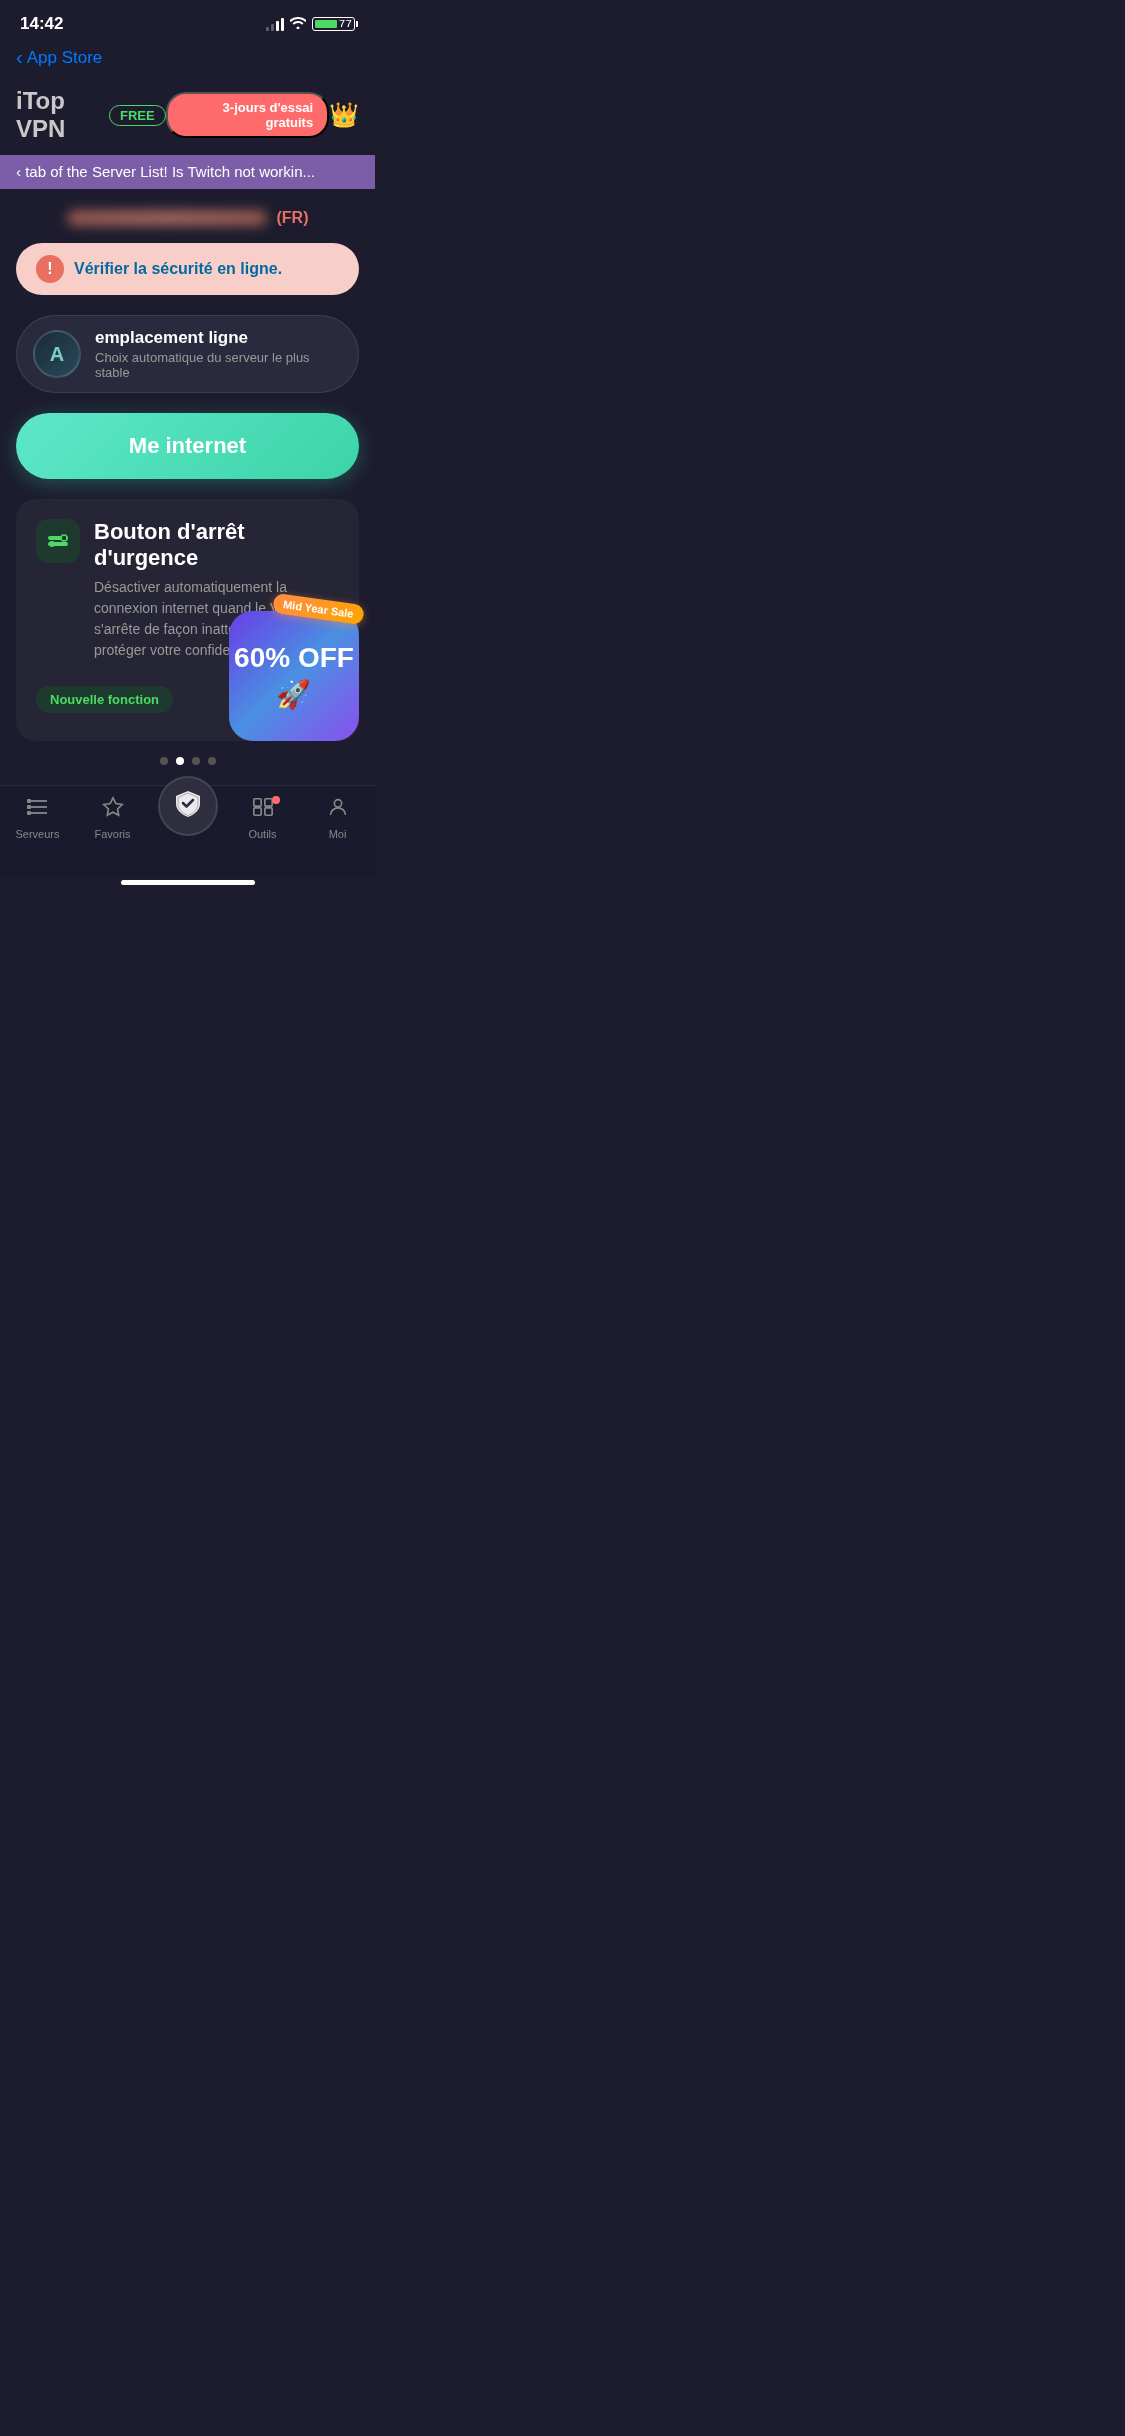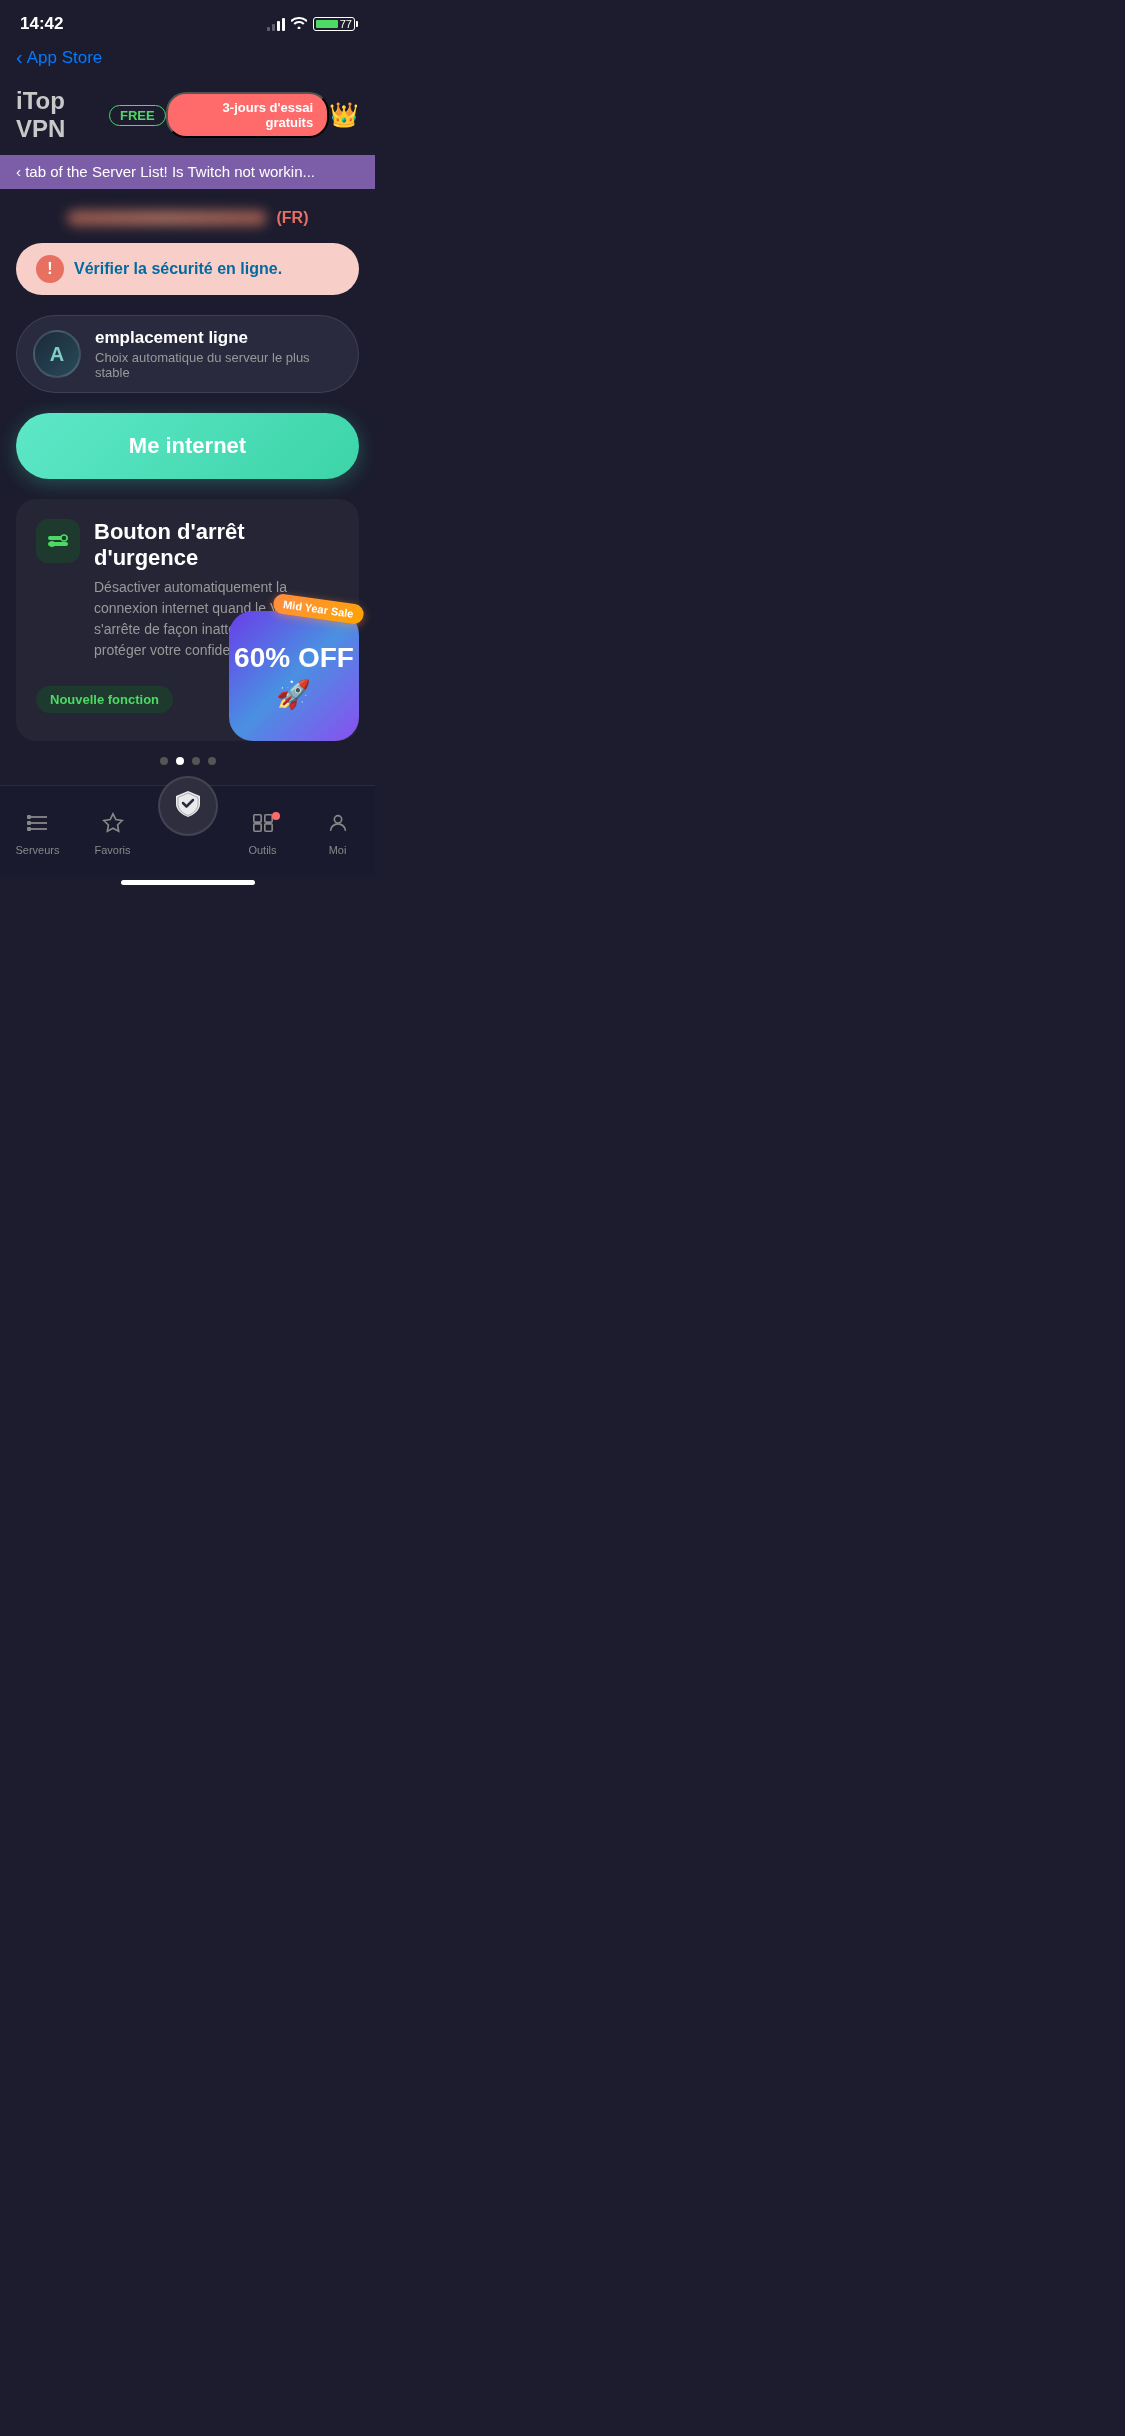--- a/index.html
+++ b/index.html
@@ -71,20 +71,21 @@
       border-radius: 0 1px 1px 0;
       position: absolute;
       right: -4px;
       top: 50%;
       transform: translateY(-50%);
     }
     .battery-text {
       font-size: 11px;
       color: #fff;
       margin-left: 2px;
+      font-family: Liberation Mono, monospace;
     }
 
     
     .nav-bar {
       display: flex;
       align-items: center;
       padding: 4px 16px 10px 16px;
       background: #1c1c2e;
     }
     .back-btn {
@@ -400,21 +401,20 @@
       border-radius: 50%;
       background: #555;
     }
     .dot.active {
       background: #fff;
     }
 
     
     .bottom-nav {
       display: flex;
-      align-items: flex-end;
       justify-content: space-around;
       padding: 10px 0 20px 0;
       background: #1a1a2e;
       border-top: 1px solid rgba(255,255,255,0.08);
       position: relative;
     }
     .nav-item {
       display: flex;
       flex-direction: column;
       align-items: center;

